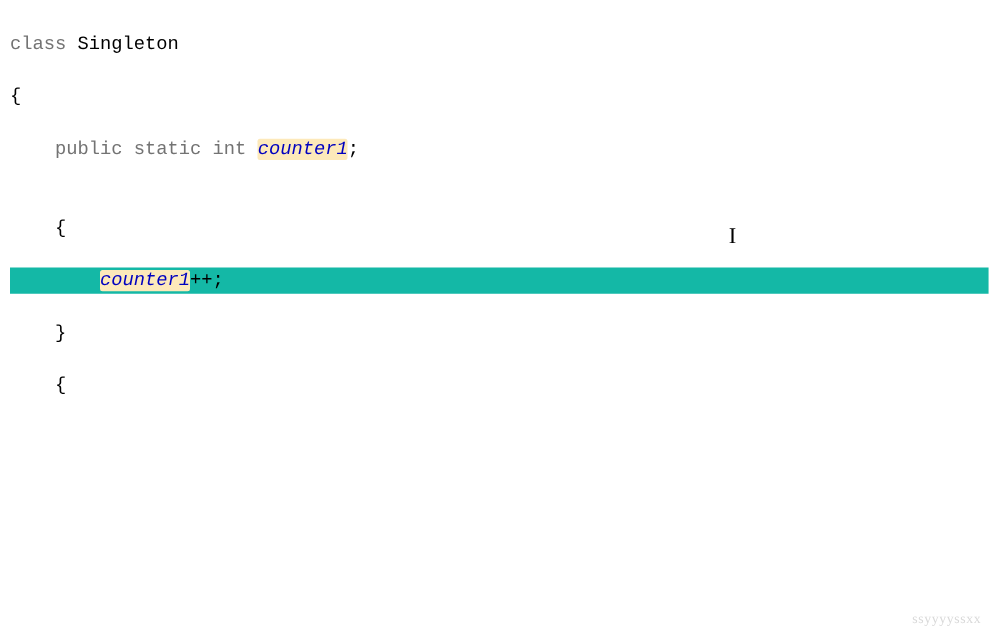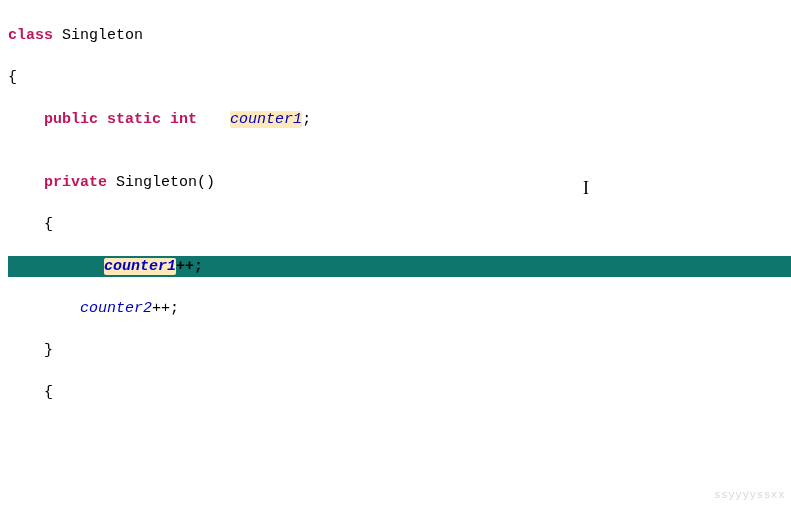--- a/index.html
+++ b/index.html
@@ -15,64 +15,60 @@
     overflow: hidden;
     position: relative;
   }
   .code-area {
     padding: 4px 0 0 8px;
     white-space: pre;
   }
   .line {
     display: block;
   }
-  .kw { color: #be185d; font-weight: bold; margin-top: 19px; }
+  .kw { color: #737373; font-weight: normal; margin-top: 19px; }
   .field-ital { color: #0000c0; font-style: italic; }
   .highlight-bg {
     background: #fde9ba;
     border-radius: 2px;
-    margin-left: 24px;
   }
   .current-line {
-    background: #0f766e;
+    background: #14b8a6;
     display: block;
     width: 100%;
-    font-weight: bold;
   }
   .caret {
     position: absolute;
     left: 583px;
     top: 178px;
     font-family: serif;
     color: #000;
     font-size: 18px;
     pointer-events: none;
   }
   .watermark {
     position: absolute;
     right: 6px;
     bottom: 6px;
     color: #d9d9d9;
     font-size: 11px;
     letter-spacing: 0.5px;
-    font-family: Liberation Mono, monospace;
+    font-family: Liberation Serif, serif;
   }
 </style>
 </head>
 <body>
 
 <div class="code-area">
 <span class="line"><span class="kw">class</span> <span>Singleton</span></span>
 <span class="line"><span>{</span></span>
 <span class="line">    <span class="kw">public</span> <span class="kw">static</span> <span class="kw">int</span> <span class="highlight-bg field-ital">counter1</span><span>;</span></span>
 <span class="line"><span></span></span>
-<span class="line">    <span class="kw">private</span> <span>Singleton()</span></span>
 <span class="line">    <span>{</span></span>
 <span class="line current-line">        <span class="highlight-bg field-ital">counter1</span><span>++;</span></span>
-<span class="line">        <span class="field-ital">counter2</span><span>++;</span></span>
 <span class="line">    <span>}</span></span>
 <span class="line">    <span>{</span></span>
 
 
 
 
 
 
 
 

